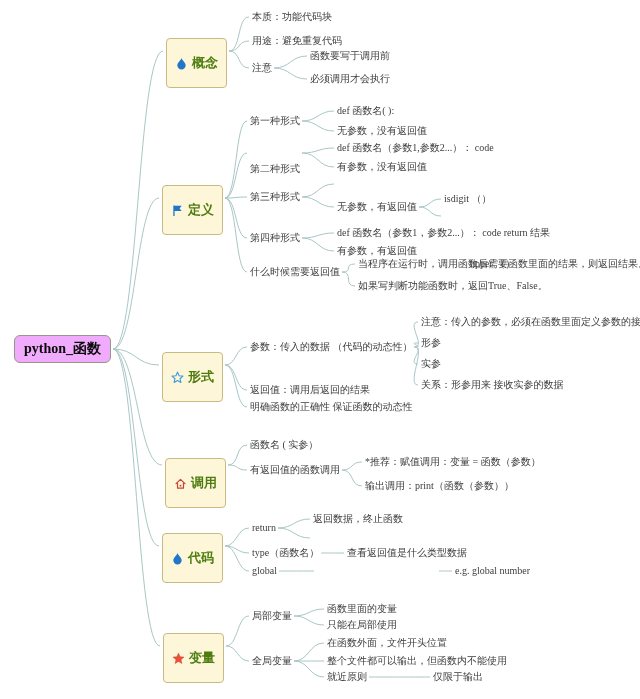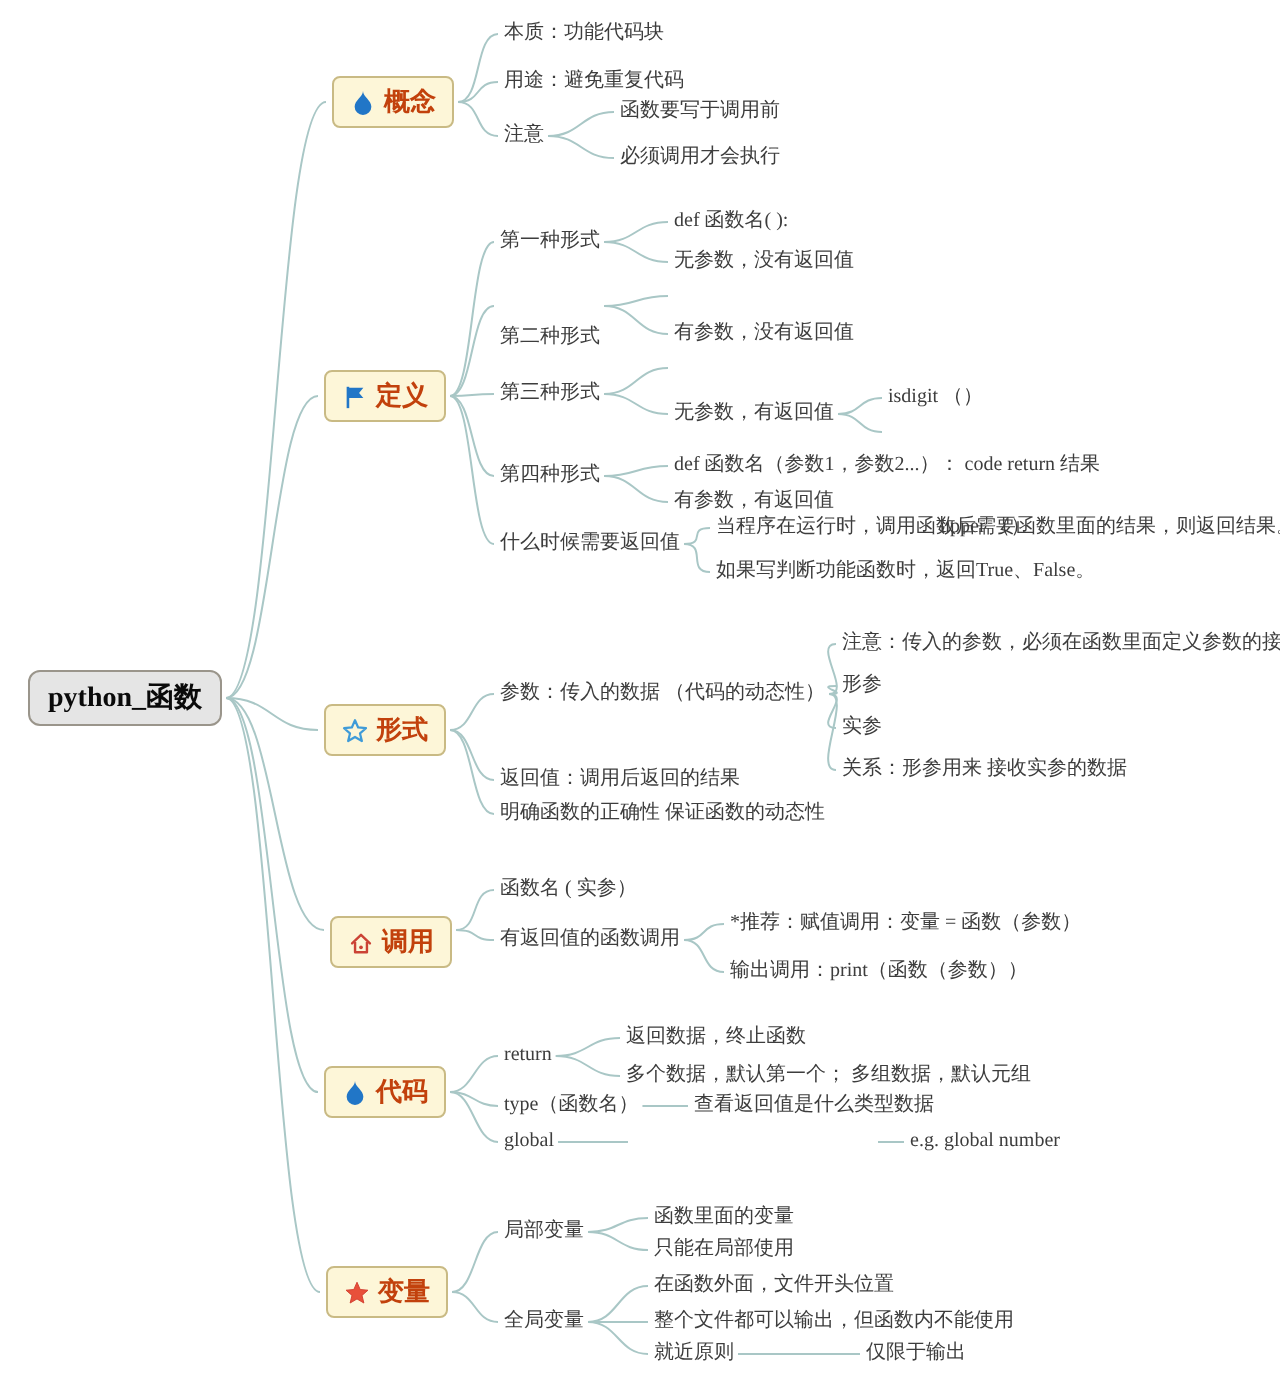--- a/index.html
+++ b/index.html
@@ -4,28 +4,28 @@
 <style>
   html,body{margin:0;padding:0;background:#ffffff;}
   #map{
     position:relative;width:640px;height:699px;background:#ffffff;overflow:hidden;
     font-family:"Liberation Sans",sans-serif;
   }
   #wires{position:absolute;left:0;top:0;width:640px;height:699px;}
   #wires path{stroke:#a9c7c6;stroke-width:1;fill:none;}
   .root{
     position:absolute;display:inline-flex;align-items:center;
-    background:#e5e5e5;border:1px solid #9a958b;border-radius:6px;
+    background:#f0abfc;border:1px solid #9a958b;border-radius:6px;
     padding:4px 9px;font-family:"Liberation Serif",serif;font-weight:bold;
     font-size:14px;color:#0a0a0a;white-space:nowrap;
   }
   .topic{
     position:absolute;display:inline-flex;align-items:center;gap:4px;
     background:#fdf6d8;border:1px solid #c9ba84;border-radius:4px;
-    padding:3px 8px;font-size:13px;font-weight:600;color:#c2410c;white-space:nowrap;
+    padding:15px 8px;font-size:13px;font-weight:600;color:#4d7c0f;white-space:nowrap;
   }
   .ticon{width:13px;height:13px;flex:0 0 auto;}
   .lbl{
     position:absolute;font-family:"Liberation Serif",serif;
     font-size:10px;line-height:16px;color:#3d3d3d;white-space:nowrap;
   }
 </style>
 </head>
 <body>
 
@@ -139,20 +139,21 @@
   <span class="lbl" id="n1_2" style="left:252px;top:33px;">用途：避免重复代码</span>
   <span class="lbl" id="n1_3" style="left:252px;top:60px;">注意</span>
   <span class="lbl" id="n1_3_1" style="left:310px;top:48px;">函数要写于调用前</span>
   <span class="lbl" id="n1_3_2" style="left:310px;top:71px;">必须调用才会执行</span>
 
   <span class="lbl" id="n2_1" style="left:250px;top:113px;">第一种形式</span>
   <span class="lbl" id="n2_1_1" style="left:337px;top:103px;">def 函数名( ):</span>
   <span class="lbl" id="n2_1_2" style="left:337px;top:123px;">无参数，没有返回值</span>
 
   <span class="lbl" id="n2_2" style="left:250px;top:161px;">第二种形式</span>
+  <span class="lbl" id="n2_2_1" style="left:337px;top:140px;">def 函数名（参数1,参数2...）： code</span>
   <span class="lbl" id="n2_2_2" style="left:337px;top:159px;">有参数，没有返回值</span>
 
   <span class="lbl" id="n2_3" style="left:250px;top:189px;">第三种形式</span>
   <span class="lbl" id="n2_3_2" style="left:337px;top:199px;">无参数，有返回值</span>
   <span class="lbl" id="n2_3_2_1" style="left:444px;top:191px;">isdigit （）</span>
   <span class="lbl" id="n2_3_2_2" style="left:470px;top:208px;margin-top:48px;">upper （）</span>
 
   <span class="lbl" id="n2_4" style="left:250px;top:230px;">第四种形式</span>
   <span class="lbl" id="n2_4_1" style="left:337px;top:225px;">def 函数名（参数1，参数2...）： code return 结果</span>
   <span class="lbl" id="n2_4_2" style="left:337px;top:243px;">有参数，有返回值</span>
@@ -169,21 +170,20 @@
   <span class="lbl" id="n3_2" style="left:250px;top:382px;">返回值：调用后返回的结果</span>
   <span class="lbl" id="n3_3" style="left:250px;top:399px;">明确函数的正确性 保证函数的动态性</span>
 
   <span class="lbl" id="n4_1" style="left:250px;top:437px;">函数名 ( 实参）</span>
   <span class="lbl" id="n4_2" style="left:250px;top:462px;">有返回值的函数调用</span>
   <span class="lbl" id="n4_2_1" style="left:365px;top:454px;">*推荐：赋值调用：变量 = 函数（参数）</span>
   <span class="lbl" id="n4_2_2" style="left:365px;top:478px;">输出调用：print（函数（参数））</span>
 
   <span class="lbl" id="n5_1" style="left:252px;top:520px;">return</span>
   <span class="lbl" id="n5_1_1" style="left:313px;top:511px;">返回数据，终止函数</span>
-  <span class="lbl" id="n5_1_2" style="left:313px;top:530px;">多个数据，默认第一个； 多组数据，默认元组</span>
   <span class="lbl" id="n5_2" style="left:252px;top:545px;">type（函数名）</span>
   <span class="lbl" id="n5_2_1" style="left:347px;top:545px;">查看返回值是什么类型数据</span>
   <span class="lbl" id="n5_3" style="left:252px;top:563px;">global</span>
   <span class="lbl" id="n5_3_1_1" style="left:455px;top:563px;">e.g. global number</span>
 
   <span class="lbl" id="n6_1" style="left:252px;top:608px;">局部变量</span>
   <span class="lbl" id="n6_1_1" style="left:327px;top:601px;">函数里面的变量</span>
   <span class="lbl" id="n6_1_2" style="left:327px;top:617px;">只能在局部使用</span>
   <span class="lbl" id="n6_2" style="left:252px;top:653px;">全局变量</span>
   <span class="lbl" id="n6_2_1" style="left:327px;top:635px;">在函数外面，文件开头位置</span>

